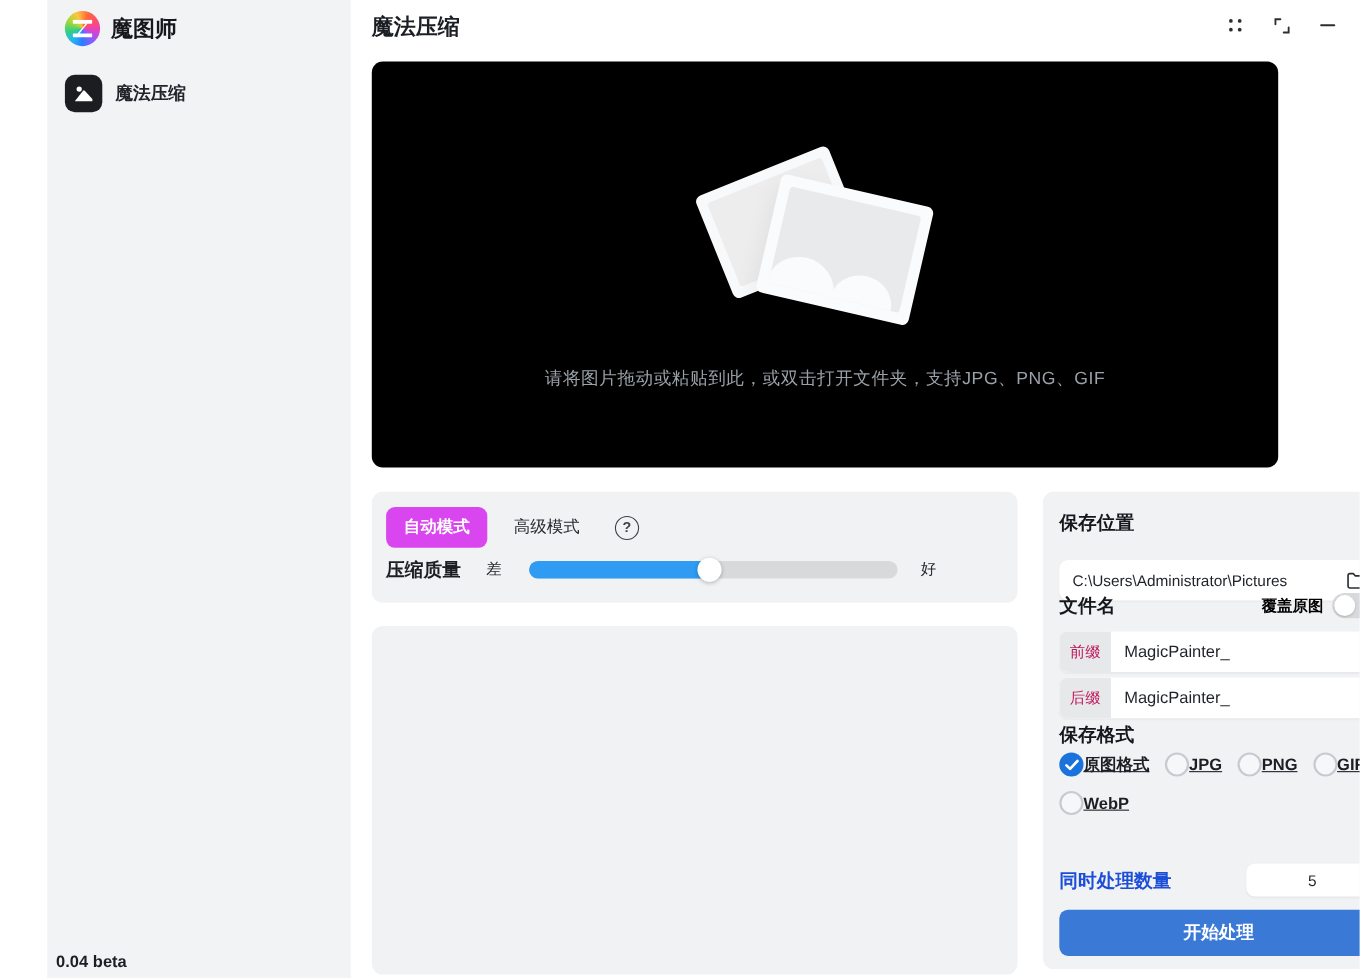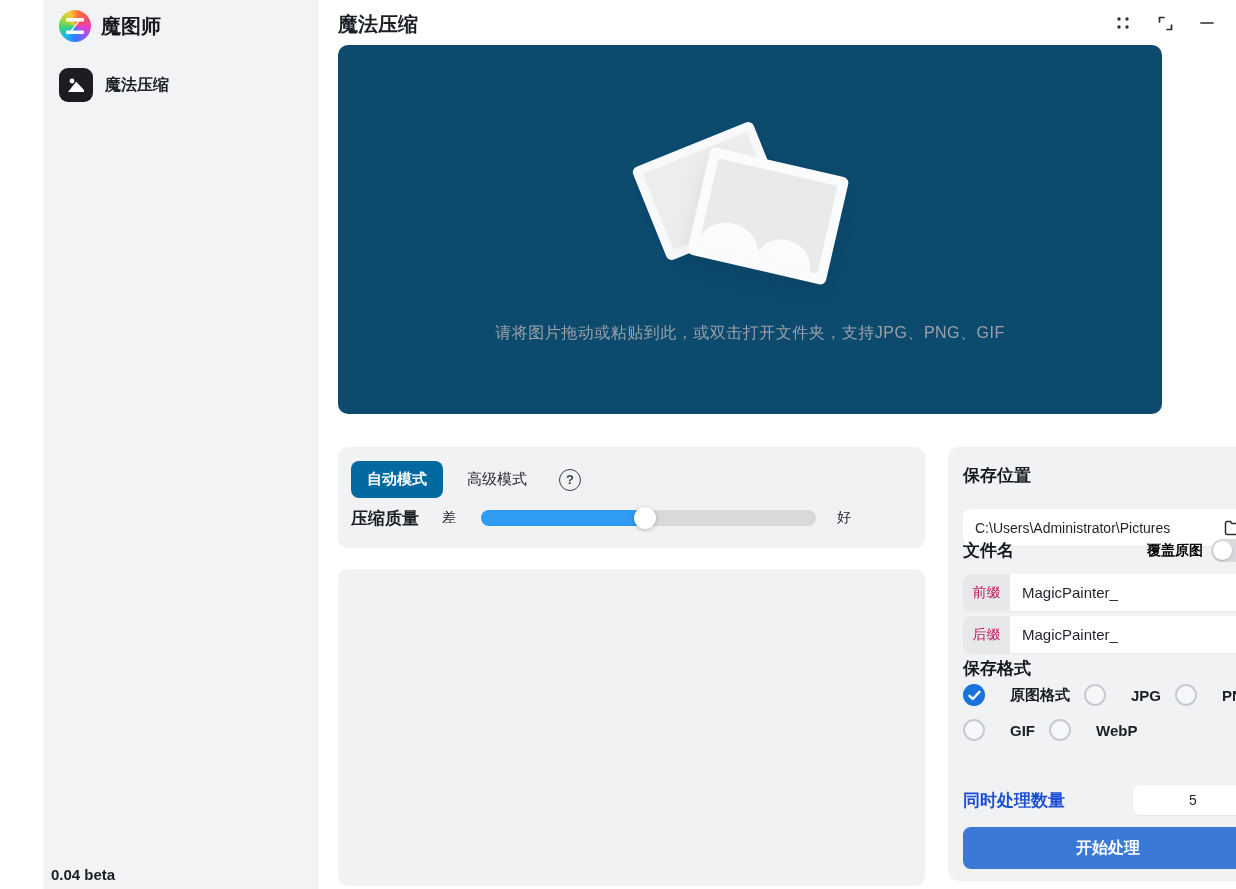--- a/index.html
+++ b/index.html
@@ -20,37 +20,37 @@
   .version { position:absolute; left:8px; bottom:6px; font-size:15px; font-weight:600; color:#1b1f24; }
 
   
   .main { position:relative; flex:1; height:100%; background:#ffffff; }
   .titlebar { position:absolute; left:19px; right:0; top:0; height:57px; display:flex; align-items:flex-start; }
   .page-title { font-size:20px; font-weight:700; color:#1b1e23; margin-top:11px; }
   .win-controls { margin-left:auto; display:flex; align-items:center; gap:10px; padding:10px 14px 0 0; }
   .win-btn { width:32px; height:26px; display:flex; align-items:center; justify-content:center; background:transparent; border:none; cursor:pointer; color:#2a2e33; }
 
   
-  .dropzone { position:absolute; left:19px; top:45px; width:824px; height:369px; background:#0c4a6e; border-radius:10px; }
+  .dropzone { position:absolute; left:19px; top:56px; width:824px; height:369px; background:#000000; border-radius:10px; }
   .ph-wrap { position:absolute; left:50%; top:78px; width:230px; height:180px; transform:translateX(-50%); }
   .ph-card { position:absolute; border-radius:6px; }
   .ph-back { left:10px; top:18px; width:130px; height:100px; background:#f8f9fa; transform:rotate(-22deg); box-shadow:0 4px 14px rgba(0,0,0,0.04); }
   .ph-back .ph-inner { position:absolute; inset:9px; background:#ededee; border-radius:3px; }
   .ph-front { left:62px; top:38px; width:142px; height:110px; background:#fafbfc; transform:rotate(13deg); box-shadow:0 10px 22px rgba(0,0,0,0.07); }
   .ph-front .ph-inner { position:absolute; inset:10px; background:#e9eaec; border-radius:3px; overflow:hidden; }
   .bump { position:absolute; background:#fafbfc; border-radius:50%; }
   .bump1 { width:62px; height:58px; left:-2px; bottom:-28px; }
   .bump2 { width:56px; height:52px; left:58px; bottom:-26px; }
   .drop-hint { position:absolute; left:0; right:0; top:278px; text-align:center; font-size:16px; color:#9aa1a9; letter-spacing:0.5px; }
 
   
   .controls-panel { position:absolute; left:19px; top:447px; width:587px; height:101px; background:#f1f2f4; border-radius:10px; }
   .mode-row { position:absolute; left:13px; top:14px; display:flex; align-items:center; }
   .mode-btn { height:37px; padding:0 16px; border:none; border-radius:8px; font-size:15px; cursor:pointer; font-family:inherit; }
-  .mode-active { background:#0369a1; color:#ffffff; font-weight:600;font-family:Liberation Serif, serif; }
+  .mode-active { background:#d946ef; color:#ffffff; font-weight:600;font-family:Liberation Serif, serif; }
   .mode-plain { background:transparent; color:#26292e; margin-left:8px; }
   .help-circle { width:22px; height:22px; border:1.6px solid #3c4147; border-radius:50%; display:flex; align-items:center; justify-content:center; font-size:13px; font-weight:700; color:#3c4147; margin-left:16px; cursor:pointer; }
   .quality-row { position:absolute; left:13px; top:58px; right:13px; height:26px; display:flex; align-items:center; }
   .q-title { font-size:17px; font-weight:700; color:#1b1e23; }
   .q-low { font-size:14px; color:#26292e; margin-left:23px; }
   .q-high { font-size:14px; color:#26292e; margin-left:21px; }
   .slider { position:relative; width:335px; height:16px; background:#d8d9db; border-radius:8px; margin-left:25px; cursor:pointer; }
   .slider-fill { position:absolute; left:0; top:0; bottom:0; background:#2f9bf2; border-radius:8px; }
   .slider-knob { position:absolute; top:50%; width:22px; height:22px; background:#ffffff; border-radius:50%; transform:translate(-50%,-50%); box-shadow:0 1px 4px rgba(0,0,0,0.25); }
 
@@ -69,21 +69,21 @@
   .ov-group { position:absolute; right:15px; top:92px; display:flex; align-items:center; gap:8px; }
   .ov-label { font-size:14px; font-weight:600; color:#000000; }
   .toggle { position:relative; width:42px; height:23px; background:#d7d9dc; border-radius:12px; cursor:pointer; }
   .toggle-knob { position:absolute; left:2px; top:2px; width:19px; height:19px; background:#ffffff; border-radius:50%; box-shadow:0 1px 2px rgba(0,0,0,0.2); }
   .labeled-input { position:absolute; left:15px; right:15px; height:37px; background:#ffffff; border-radius:8px; display:flex; align-items:stretch; overflow:hidden; box-shadow:0 1px 2px rgba(0,0,0,0.04); }
   .li-prefix { top:127px; }
   .li-suffix { top:169px; }
   .li-tag { width:47px; background:#e7e8ea; display:flex; align-items:center; justify-content:center; font-size:14px; color:#be185d; flex:0 0 47px; }
   .labeled-input input { flex:1; border:none; background:transparent; font-size:15px; color:#1f2329; padding:0 10px 0 12px; outline:none; font-family:inherit; }
   .radio-wrap { position:absolute; left:15px; right:10px; top:237px; display:flex; flex-wrap:wrap; row-gap:13px; column-gap:14px; }
-  .radio-item { display:flex; align-items:center; gap:25px; cursor:pointer; }
+  .radio-item { display:flex; align-items:center; gap:0; cursor:pointer;text-decoration:underline; }
   .rb { width:22px; height:22px; border-radius:50%; flex:0 0 22px; display:flex; align-items:center; justify-content:center; }
   .rb-off { border:2px solid #c7cbd0; background:#f6f7f8; }
   .rb-on { background:#1a72dd; }
   .radio-label { font-size:15px; font-weight:600; color:#1b1e23; }
   .batch-row { position:absolute; left:15px; right:15px; top:338px; height:30px; display:flex; align-items:center; }
   .batch-label { font-size:17px; font-weight:700; color:#1d4ed8; }
   .batch-input { margin-left:auto; width:120px; height:30px; background:#ffffff; border:none; border-radius:8px; text-align:center; font-size:14px; color:#1f2329; outline:none; box-shadow:0 1px 2px rgba(0,0,0,0.05); font-family:inherit; }
   .start-btn { position:absolute; left:15px; right:15px; top:380px; height:42px; background:#3a79d5; color:#ffffff; border:none; border-radius:8px; font-size:16px; font-weight:600; cursor:pointer; font-family:inherit; }
 </style>
 </head>

